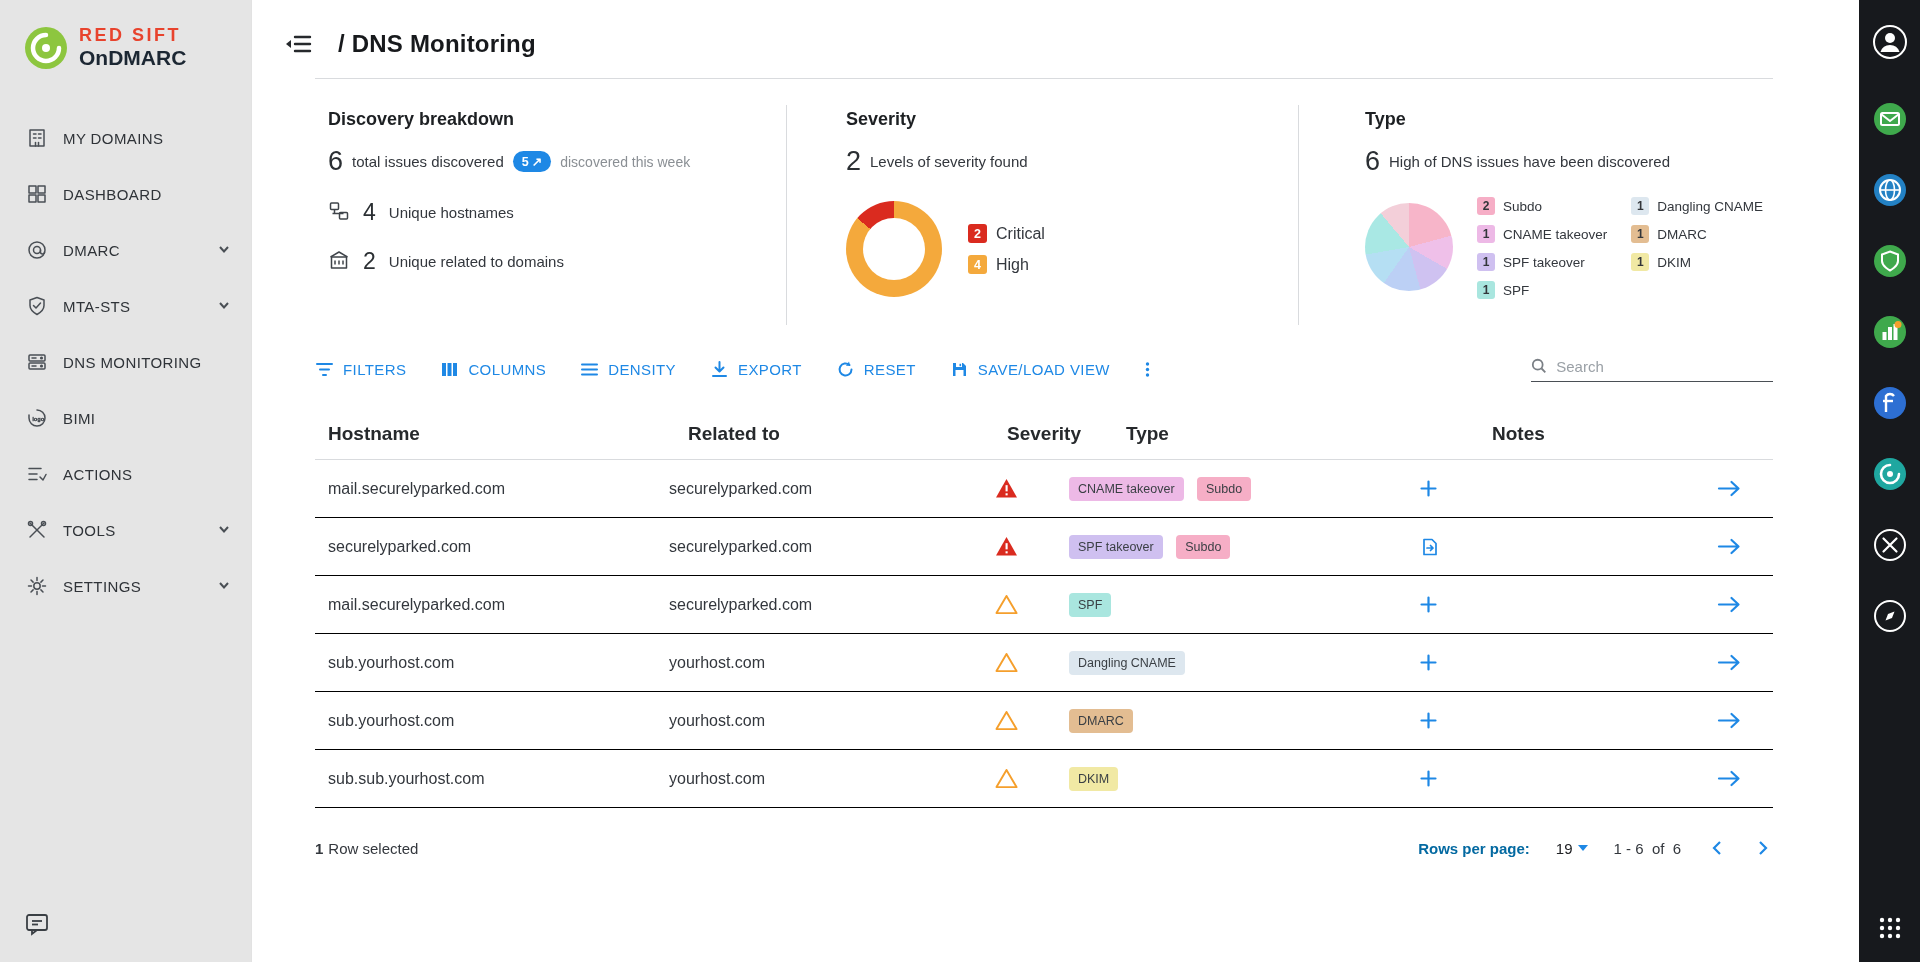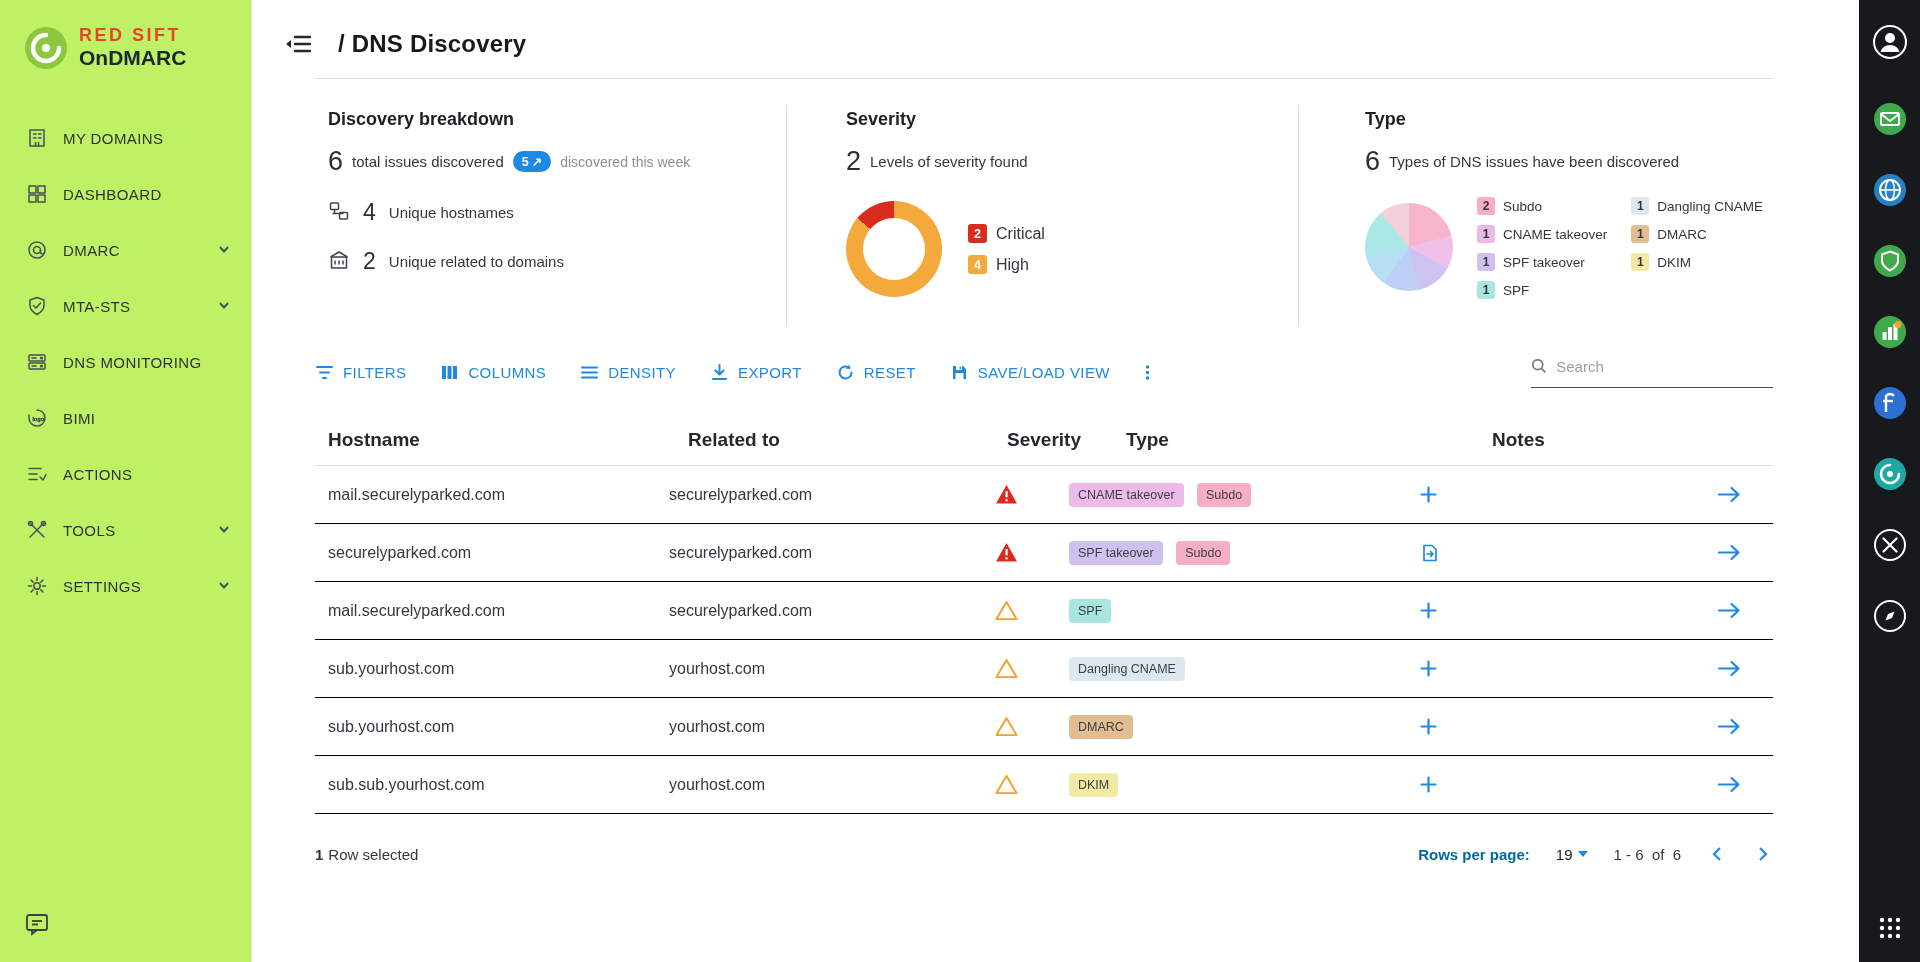--- a/index.html
+++ b/index.html
@@ -6,21 +6,21 @@
   html,body { width:1920px; height:962px; overflow:hidden; }
   body {
     font-family: "Liberation Sans", sans-serif;
     display: flex;
     background: #ffffff;
     color: #2b2f33;
   }
   
   .sidebar {
     width: 252px; min-width:252px; height: 100%;
-    background: #bef264;
+    background: #e5e5e5;
     border-right: 1px solid #e2e2e2;
     position: relative;
   }
   .logo { display:flex; align-items:center; gap:11px; padding: 26px 0 10px 24px; }
   .logo-mark { width:44px; height:44px; }
   .logo-text .t1 { color:#e8432d; font-size:18px; font-weight:700; letter-spacing:2.5px; line-height:1.1; }
   .logo-text .t2 { color:#1c2733; font-size:21px; font-weight:700; line-height:1.15; }
   .nav { margin-top: 30px; }
   .nav-item {
     display:flex; align-items:center; gap:15px;
@@ -84,21 +84,21 @@
             display:inline-flex; align-items:center; justify-content:center; padding:0 4px; }
   .tleg-label { font-size:13.5px; color:#33373d; white-space:nowrap; }
 
   
   .tbar { display:flex; align-items:center; margin: 32px 86px 0 63px; gap:34px; }
   .tbtn { display:flex; align-items:center; gap:9px; background:none; border:none; cursor:pointer;
           color:#1e88e5; font-size:15px; font-weight:500; letter-spacing:.4px; font-family:inherit; }
   .tbtn svg { width:19px; height:19px; }
   .kebab { margin-left:-6px; }
   .search { margin-left:auto; display:flex; align-items:flex-end; gap:9px;
-            border-bottom:1px solid #4a4f55; padding-bottom:12px; width:242px; }
+            border-bottom:1px solid #4a4f55; padding-bottom:6px; width:242px; }
   .search svg { width:18px; height:18px; stroke:#7a7f85; fill:none; stroke-width:2; }
   .search-input { border:none; outline:none; font-size:15px; width:100%; font-family:inherit; color:#33373d; background:transparent; }
   .search-input::placeholder { color:#9aa0a6; }
 
   
   .table { margin: 26px 86px 0 63px; }
   .thead, .trow {
     display:grid;
     grid-template-columns: 341px 300px 100px 347px 250px 1fr;
     align-items:center;
@@ -273,21 +273,21 @@
 
 <main class="main">
 
   <div class="mheader">
     <button class="collapse-btn">
       <svg width="28" height="20" viewBox="0 0 28 20">
           <path d="M11 3 H26 M11 10 H26 M11 17 H26" stroke="#26292c" stroke-width="2.4" stroke-linecap="round"></path>
           <path d="M7 6 L2 10 L7 14 Z" fill="#26292c"></path>
         </svg>
     </button>
-    <h1 class="ptitle">/ DNS Discovery</h1>
+    <h1 class="ptitle">/ DNS Monitoring</h1>
   </div>
   <div class="rule"></div>
 
   <section class="cards">
 
     <div class="card">
       <div class="card-title">Discovery breakdown</div>
       <div class="cline">
         <span class="bignum">6</span>
         <span class="clabel">total issues discovered</span>
@@ -341,21 +341,21 @@
             <span class="sevleg-label">High</span>
           </div>
         </div>
       </div>
     </div>
 
     <div class="card card-type">
       <div class="card-title">Type</div>
       <div class="cline">
         <span class="bignum">6</span>
-        <span class="clabel">Types of DNS issues have been discovered</span>
+        <span class="clabel">High of DNS issues have been discovered</span>
       </div>
       <div class="typewrap">
         <div class="pie" style="background: conic-gradient(rgb(247, 181, 201) 0deg, rgb(247, 181, 201) 75deg, rgb(239, 192, 233) 75deg, rgb(239, 192, 233) 120deg, rgb(207, 194, 241) 120deg, rgb(207, 194, 241) 165deg, rgb(188, 208, 245) 165deg, rgb(188, 208, 245) 215deg, rgb(181, 223, 243) 215deg, rgb(181, 223, 243) 260deg, rgb(169, 232, 228) 260deg, rgb(169, 232, 228) 320deg, rgb(243, 207, 217) 320deg, rgb(243, 207, 217) 360deg);"></div>
         <div class="type-legend">
           <div class="type-col">
             <div class="tleg-item">
               <span class="tbadge" style="background: rgb(246, 174, 198);">2</span>
               <span class="tleg-label">Subdo</span>
             </div>
             <div class="tleg-item">

